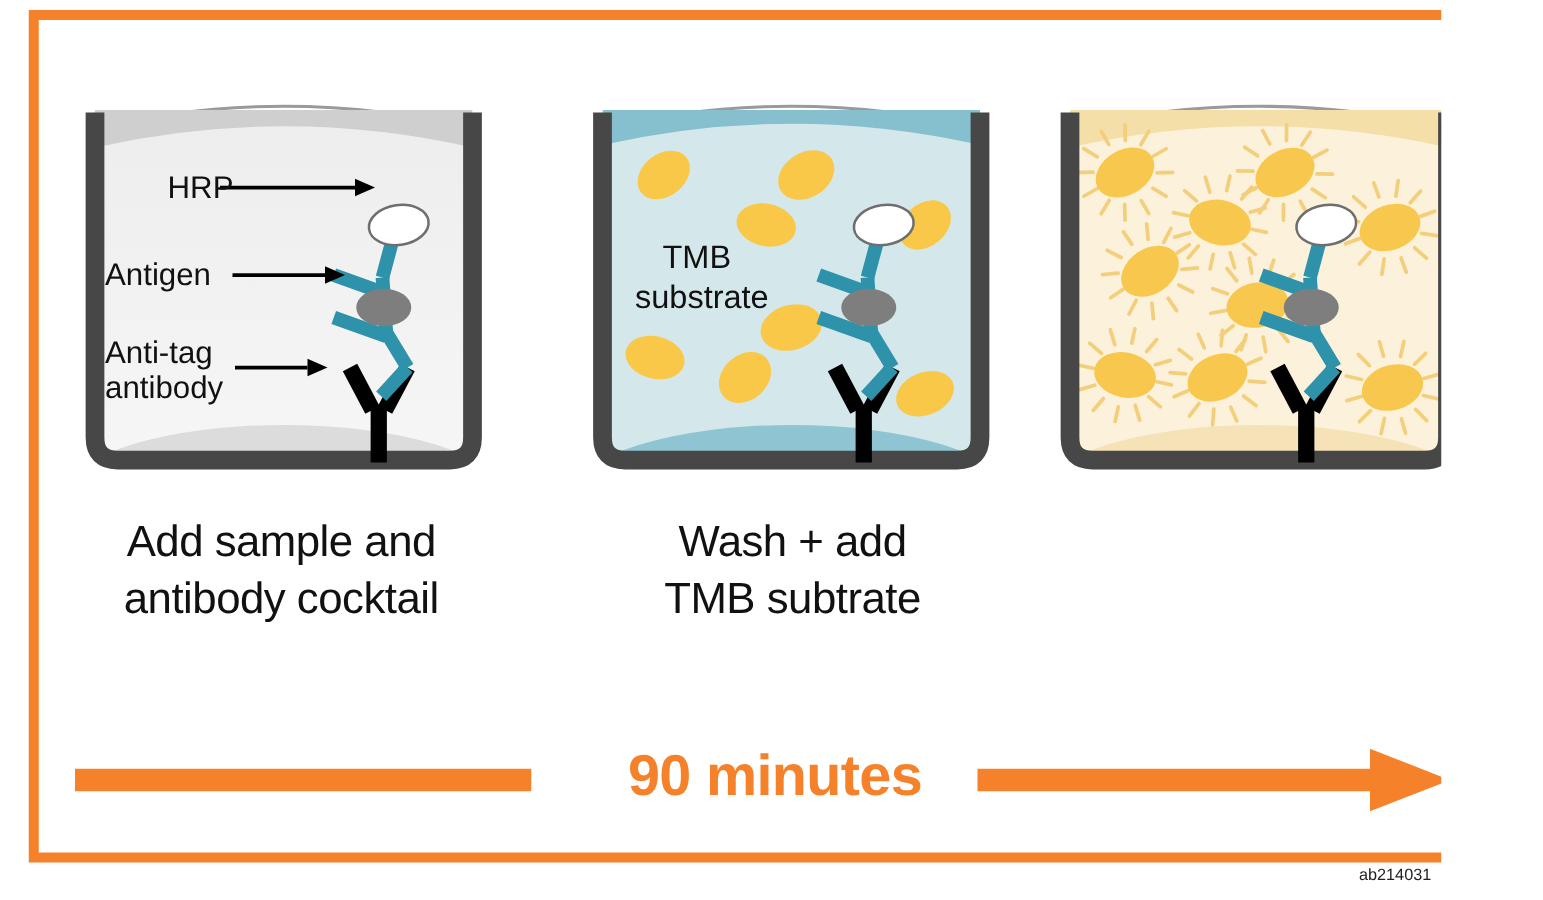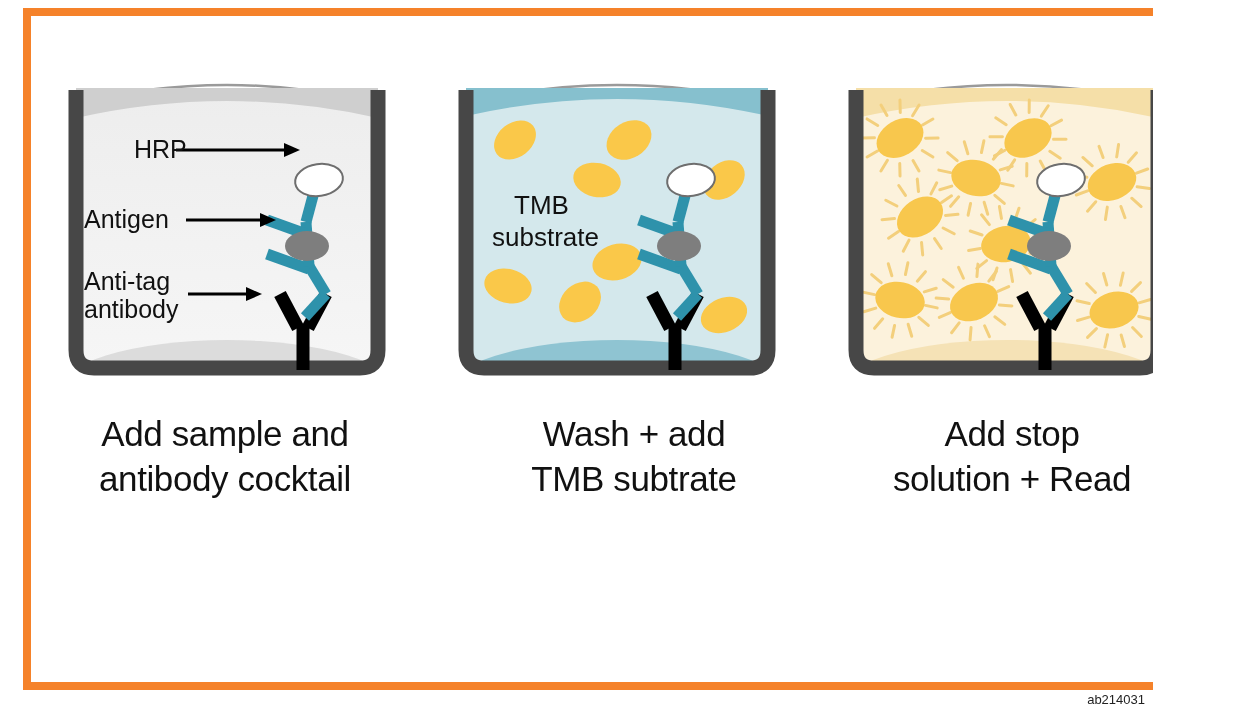--- a/index.html
+++ b/index.html
@@ -29,21 +29,21 @@
     background: transparent;
   }
   
   .panel {
     position: absolute;
     top: 62px;
     width: 330px;
     height: 320px;
   }
   .panel.p1 { left: 62px; }
-  .panel.p2 { left: 452px; }
+  .panel.p2 { left: 468px; }
   .panel.p3 { left: 842px; }
 
   .well-svg { display: block; }
 
   
   .caption {
     position: absolute;
     top: 412px;
     width: 380px;
     text-align: center;
@@ -277,19 +277,25 @@
       </g>
       <ellipse cx="207" cy="184" rx="22" ry="15" fill="#7E7E7E"></ellipse>
       <ellipse cx="219" cy="118" rx="24" ry="16" transform="rotate(-8 219 118)" fill="#FFFFFF" stroke="#6E6E6E" stroke-width="2"></ellipse>
     </svg>
   </div>
 
   <div class="caption c1">Add sample and
 antibody cocktail</div>
   <div class="caption c2">Wash + add
 TMB subtrate</div>
-  <div class="caption c3">Add stop
-solution + Read</div>
-
+
+  <div class="timeline">
+    <svg width="1120" height="90" viewBox="0 0 1120 90">
+      <rect x="0" y="40" width="365" height="18" fill="#F5822A"></rect>
+      <rect x="722" y="40" width="320" height="18" fill="#F5822A"></rect>
+      <polygon points="1036,24 1100,49 1036,74" fill="#F5822A"></polygon>
+    </svg>
+    <div class="timeline-label">90 minutes</div>
+  </div>
 
   <div class="cat-code">ab214031</div>
 
 </div>
 
 </body></html>

